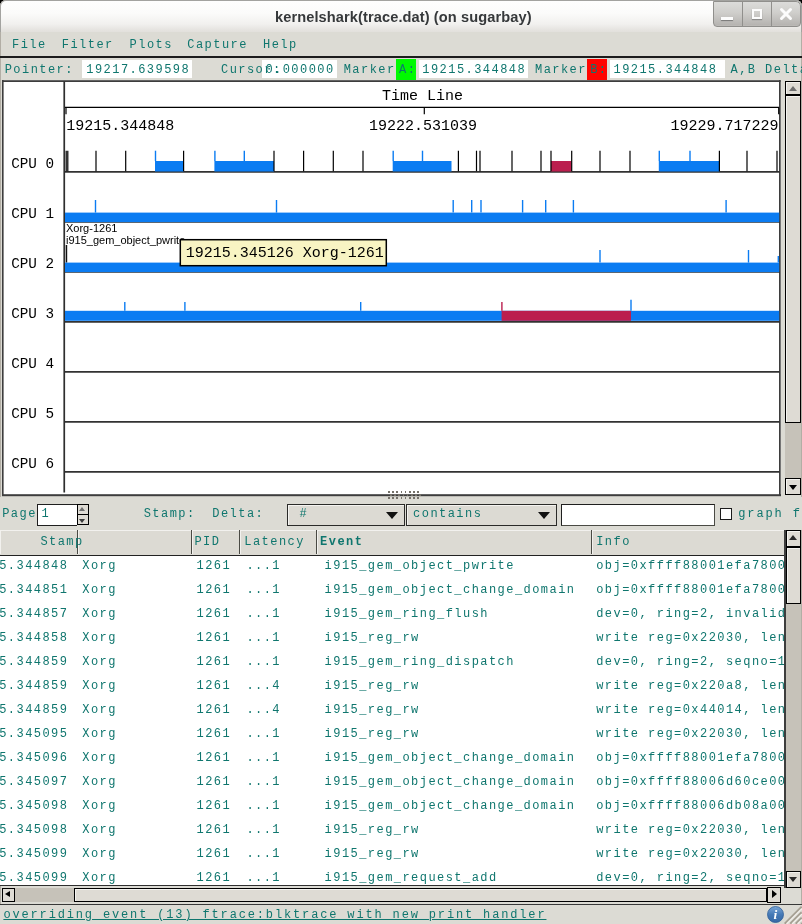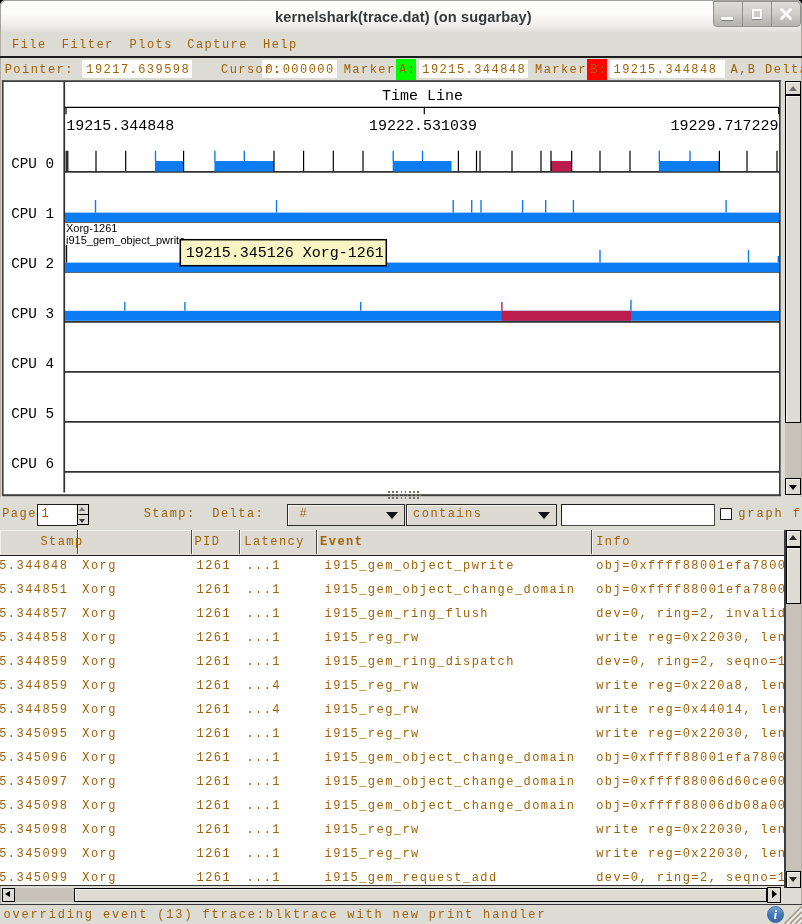--- a/index.html
+++ b/index.html
@@ -1,20 +1,20 @@
 <!DOCTYPE html>
 <html><head>
 <meta charset="utf-8">
 <style>
 * { margin:0; padding:0; box-sizing:border-box; }
 html,body { width:802px; height:924px; background:#000; overflow:hidden; }
 body { font-family:"Liberation Mono", monospace; }
 .win { position:absolute; left:0; top:0; width:802px; height:924px; background:#dcdbd4; border-radius:6px 6px 0 0; box-shadow:inset 1px 0 0 #b2aea5, inset -1px 0 0 #b2aea5, inset 0 -1px 0 #b2aea5; }
 .t { position:absolute; white-space:pre; }
-.ui { font:12px "Liberation Mono", monospace; letter-spacing:1.45px; color:#a16207; }
+.ui { font:12px "Liberation Mono", monospace; letter-spacing:1.45px; color:#0f766e; }
 
 .titlebar { position:absolute; left:0; top:0; width:802px; height:32px; border-radius:6px 6px 0 0;
   background:linear-gradient(#fefefe 0%, #fbfbfa 40%, #f1f0ee 75%, #e3e1dd 97%);
   border:1px solid #a3a3a0; border-bottom:none; }
 .title { position:absolute; left:275px; top:9px; width:258px; text-align:left;
   font:bold 14.6px "Liberation Sans", sans-serif; color:#36393b; letter-spacing:0.1px;}
 .wb { position:absolute; top:1px; height:26px; background:linear-gradient(#dcdcda 0%, #cfcecb 45%, #b6b4b1 95%, #bebcb9 100%); border:1px solid #908f8c; }
 .wb1 { left:713px; width:30px; border-radius:0 0 0 4px;}
 .wb2 { left:742px; width:30px; }
 .wb3 { left:771px; width:30px; border-radius:0 5px 4px 0; }
@@ -346,21 +346,21 @@
   <div style="position:absolute; left:0; top:884.6px; width:785px; height:1.6px; background:#2f2f2f;"></div>
 
   <div class="sbface" style="position:absolute; left:2px; top:888px; width:12.5px; height:14px;"></div>
   <div class="arrow" style="left:5px; top:891.3px; border-top:3.8px solid transparent; border-bottom:3.8px solid transparent; border-right:5px solid #000;"></div>
   <div class="trough" style="position:absolute; left:14.5px; top:888px; width:59.5px; height:14px;"></div>
   <div class="sbface" style="position:absolute; left:74px; top:888px; width:693px; height:14px; box-shadow:inset 1px 1px 0 #f4f3f0;"></div>
   <div class="sbface" style="position:absolute; left:767px; top:887px; width:13.5px; height:15.5px;"></div>
   <div class="arrow" style="left:771.5px; top:890.2px; border-top:4px solid transparent; border-bottom:4px solid transparent; border-left:5.5px solid #000;"></div>
 </div>
 <div class="statusbar"></div>
-<span class="t ui" style="left:3.4px; top:908px; letter-spacing:1.85px;">overriding event (13) ftrace:blktrace with new print handler</span>
+<span class="t ui" style="left:3.4px; top:908px; letter-spacing:1.85px;text-decoration:underline;">overriding event (13) ftrace:blktrace with new print handler</span>
 <div id="statusicons">
   <svg style="position:absolute; left:766.5px; top:905.5px;" width="17" height="17" viewBox="0 0 17 17" xmlns="http://www.w3.org/2000/svg">
     <defs>
       <linearGradient id="ig" x1="0" y1="0" x2="0" y2="1">
         <stop offset="0" stop-color="#7ba7d7"></stop>
           <stop offset="0.5" stop-color="#4579b6"></stop>
           <stop offset="1" stop-color="#3668a4"></stop>
       </linearGradient>
     </defs>
     <circle cx="8.5" cy="8.5" r="8" fill="url(#ig)" stroke="#2d5d97" stroke-width="0.8"></circle>

